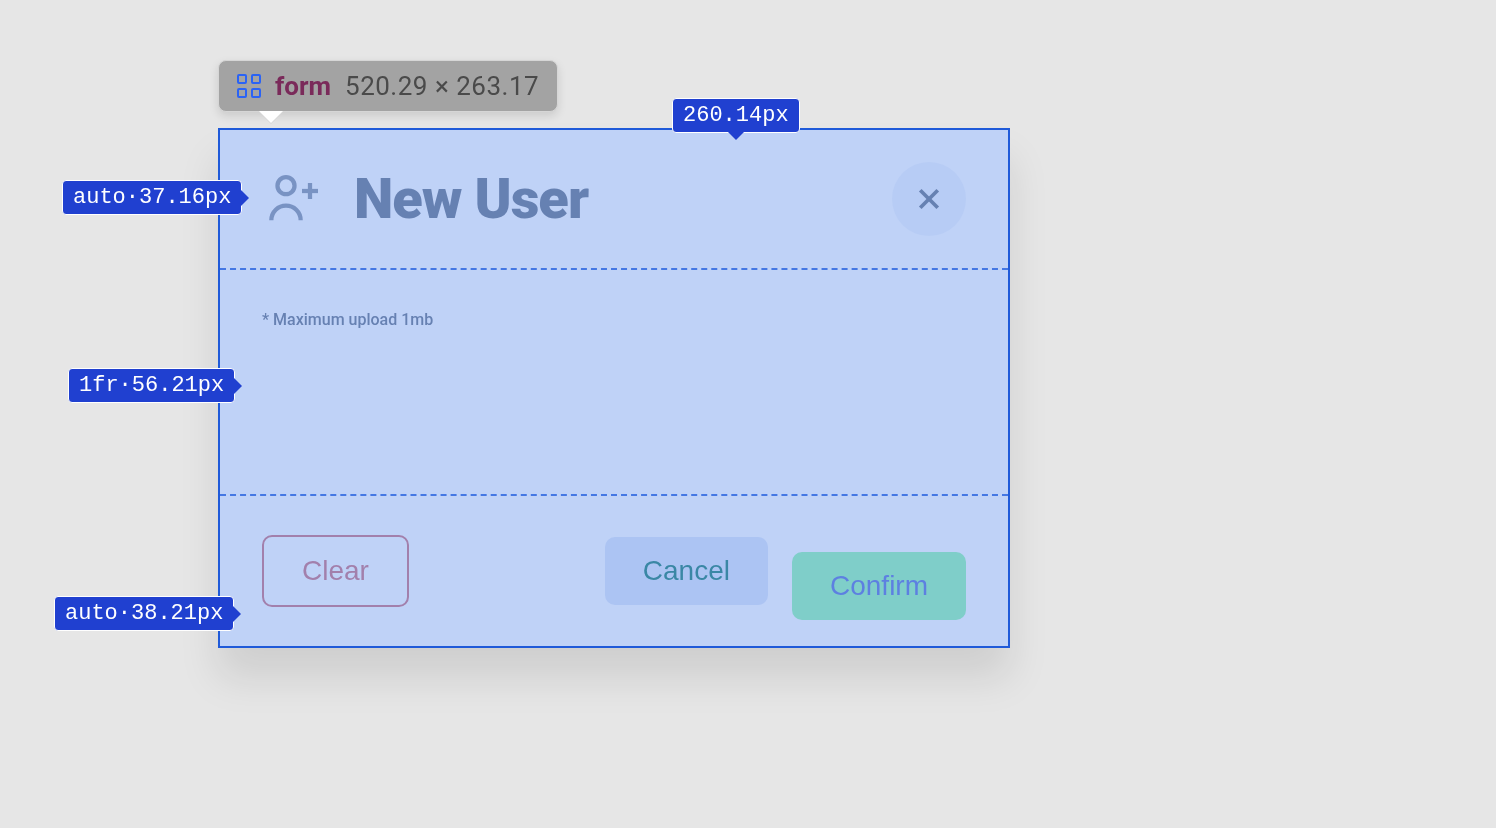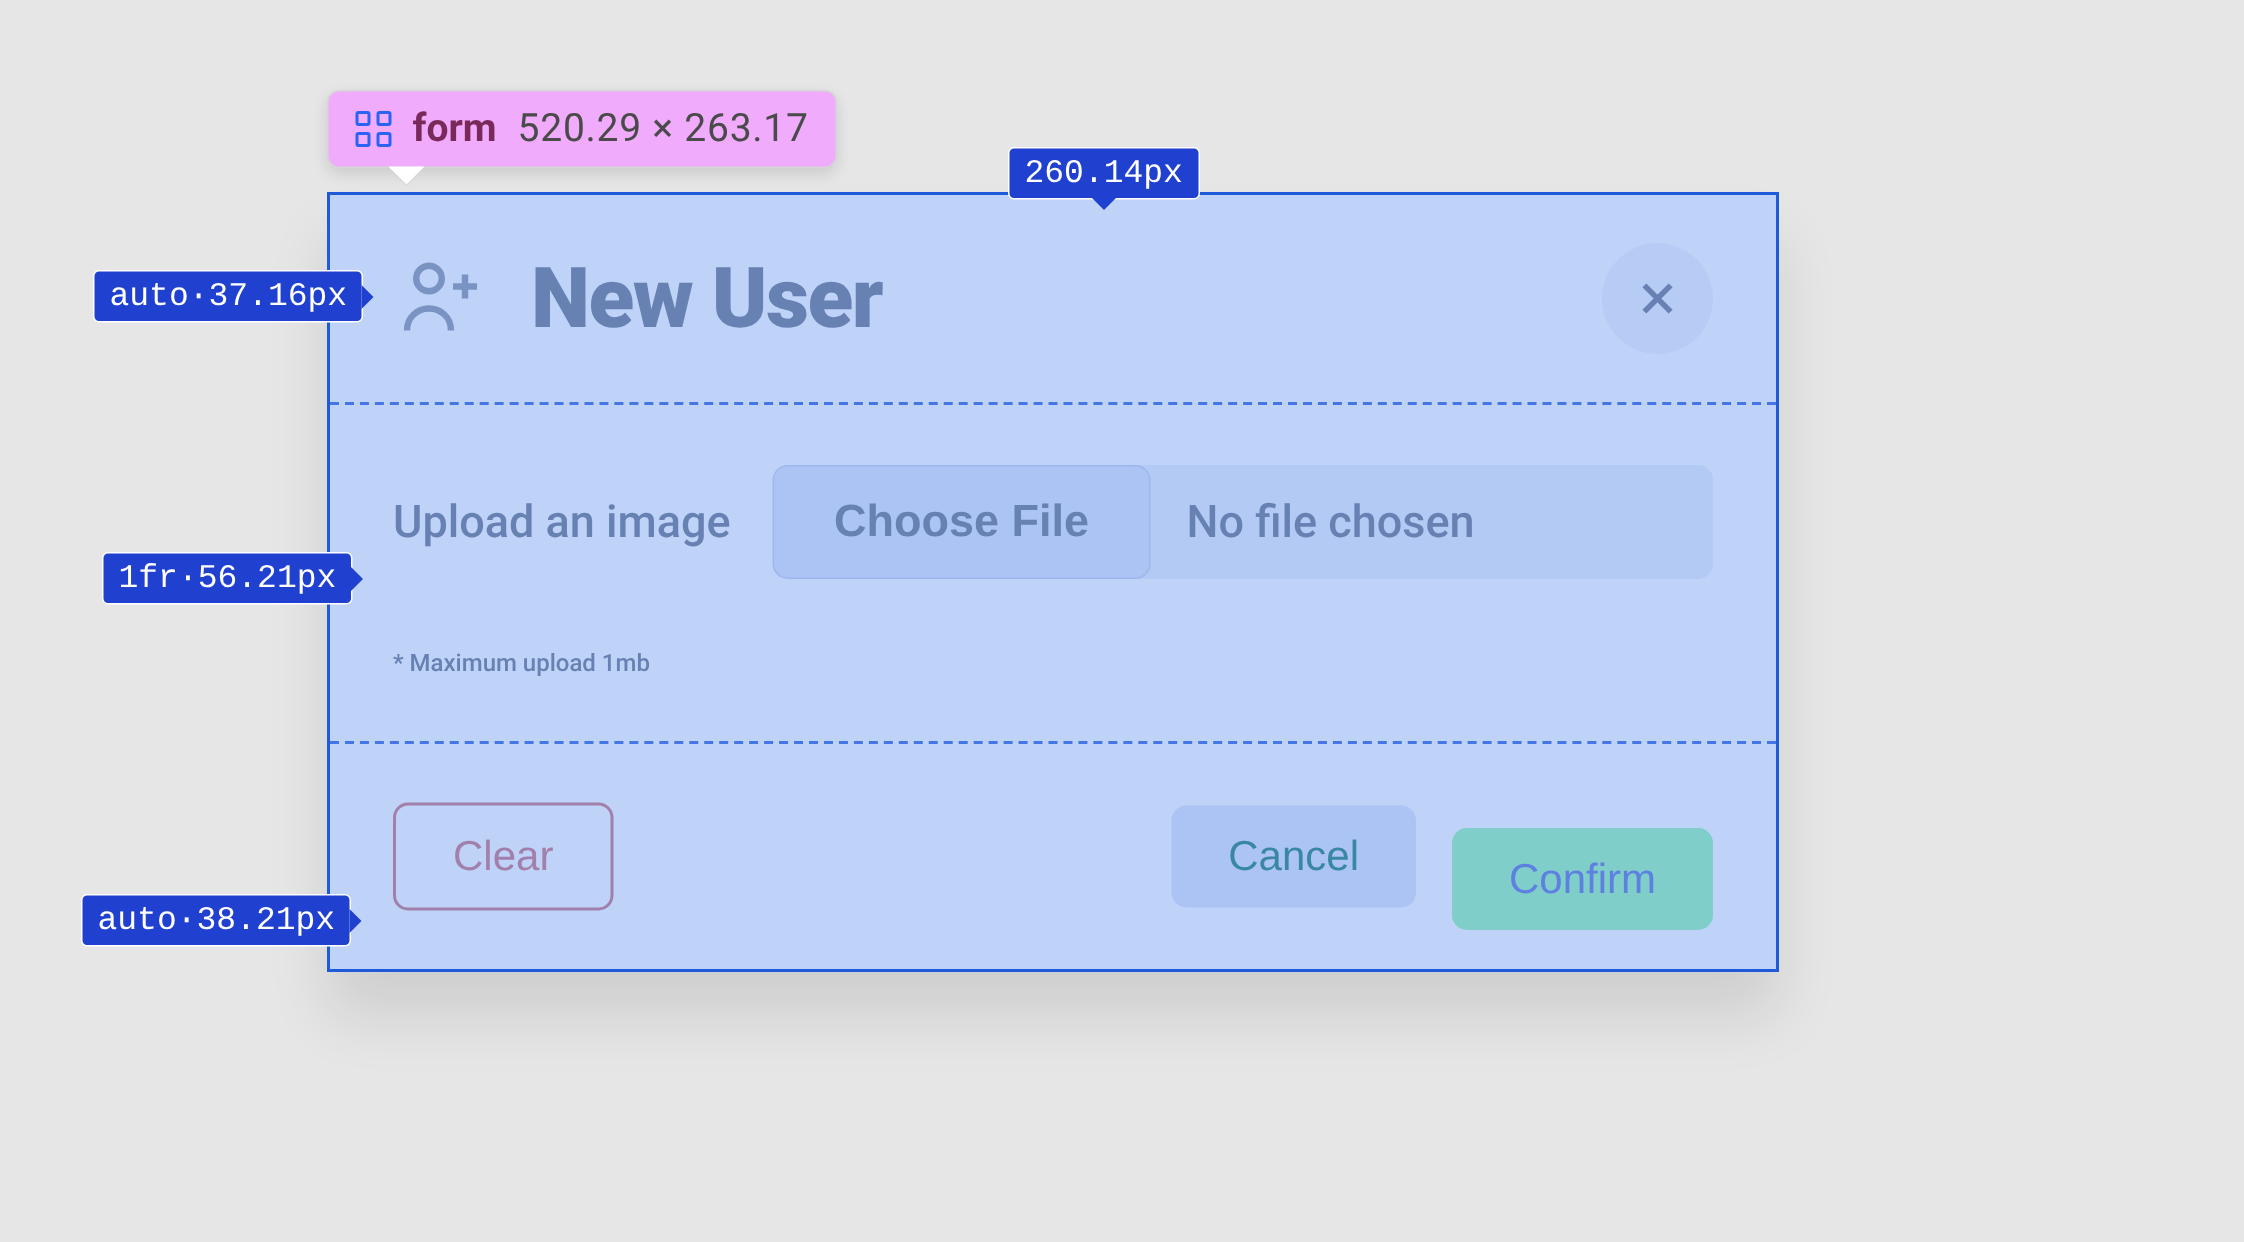--- a/index.html
+++ b/index.html
@@ -8,21 +8,21 @@
     background: #e6e6e6;
     font-family: -apple-system, BlinkMacSystemFont, "Segoe UI", Roboto, sans-serif;
     position: relative;
   }
 
   
   .tooltip {
     position: absolute;
     left: 218px;
     top: 60px;
-    background: #f0abfc;
+    background: #a3a3a3;
     border: 1px solid #d6d6d6;
     border-radius: 8px;
     box-shadow: 0 4px 10px rgba(0,0,0,0.12);
     padding: 10px 18px;
     display: flex;
     align-items: center;
     gap: 14px;
     font-size: 26px;
     z-index: 20;
   }
@@ -47,21 +47,21 @@
     border-right: 12px solid transparent;
     border-top: 12px solid #ffffff;
     filter: drop-shadow(0 1px 0 #d6d6d6);
   }
 
   
   .form-container {
     position: absolute;
     left: 218px;
     top: 128px;
-    width: 968px;
+    width: 792px;
     height: 520px;
     border: 2px solid #1f5ad9;
     display: grid;
     grid-template-rows: auto 1fr auto;
     grid-template-columns: 1fr;
     box-shadow: 0 30px 38px rgba(0,0,0,0.10);
     z-index: 5;
   }
   .form-container::after {
     
@@ -276,27 +276,20 @@
     <div class="title">New User</div>
     <button class="close-btn">
       <svg width="30" height="30" viewBox="0 0 24 24" fill="none" stroke-width="3">
         <line x1="5" y1="5" x2="19" y2="19"></line>
         <line x1="19" y1="5" x2="5" y2="19"></line>
       </svg>
     </button>
   </div>
 
   <div class="row upload-row">
-    <div class="upload-line">
-      <span class="upload-label">Upload an image</span>
-      <div class="file-control">
-        <button class="choose-btn">Choose File</button>
-        <span class="file-status">No file chosen</span>
-      </div>
-    </div>
     <div class="hint">* Maximum upload 1mb</div>
   </div>
 
   <div class="row footer">
     <button class="btn btn-clear">Clear</button>
     <span class="spacer"></span>
     <button class="btn btn-cancel">Cancel</button>
     <button class="btn btn-confirm">Confirm</button>
   </div>
 </div>

